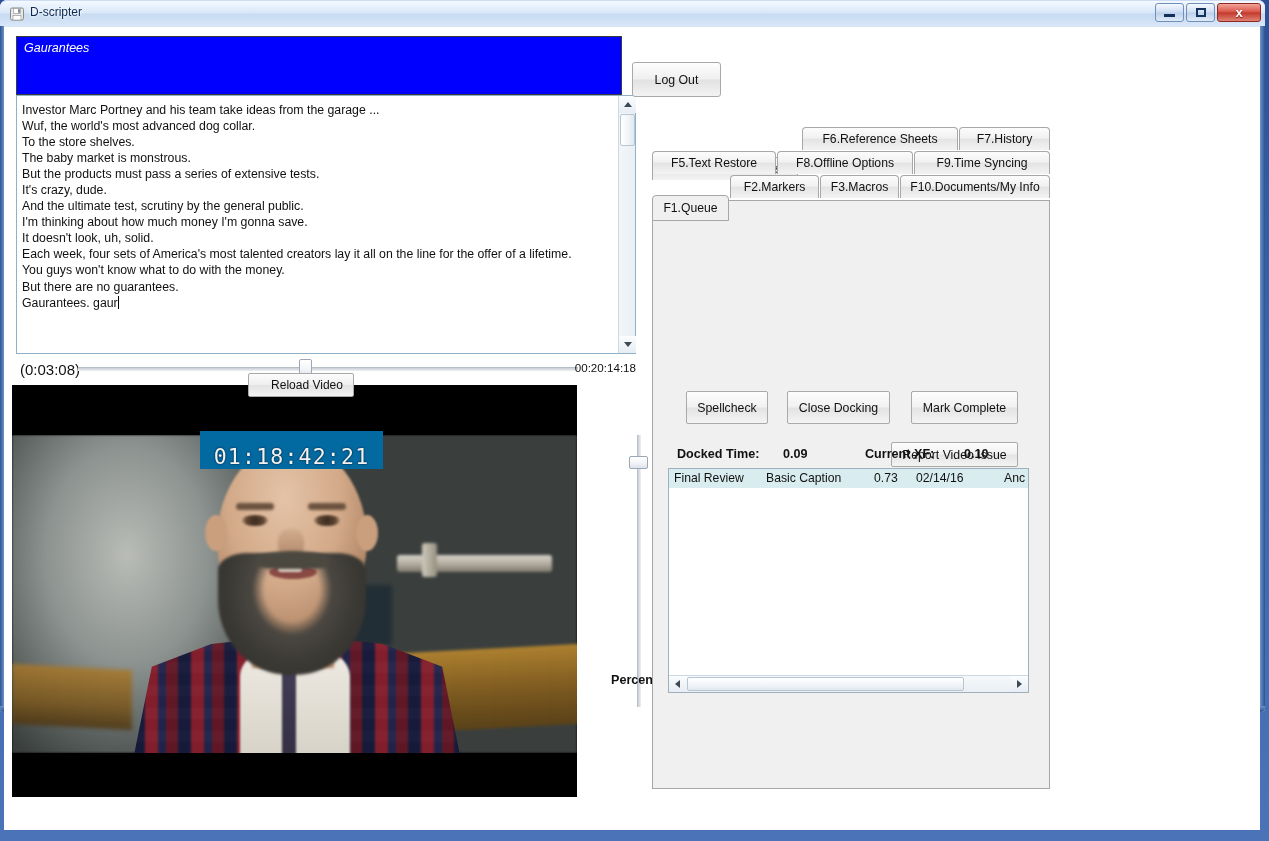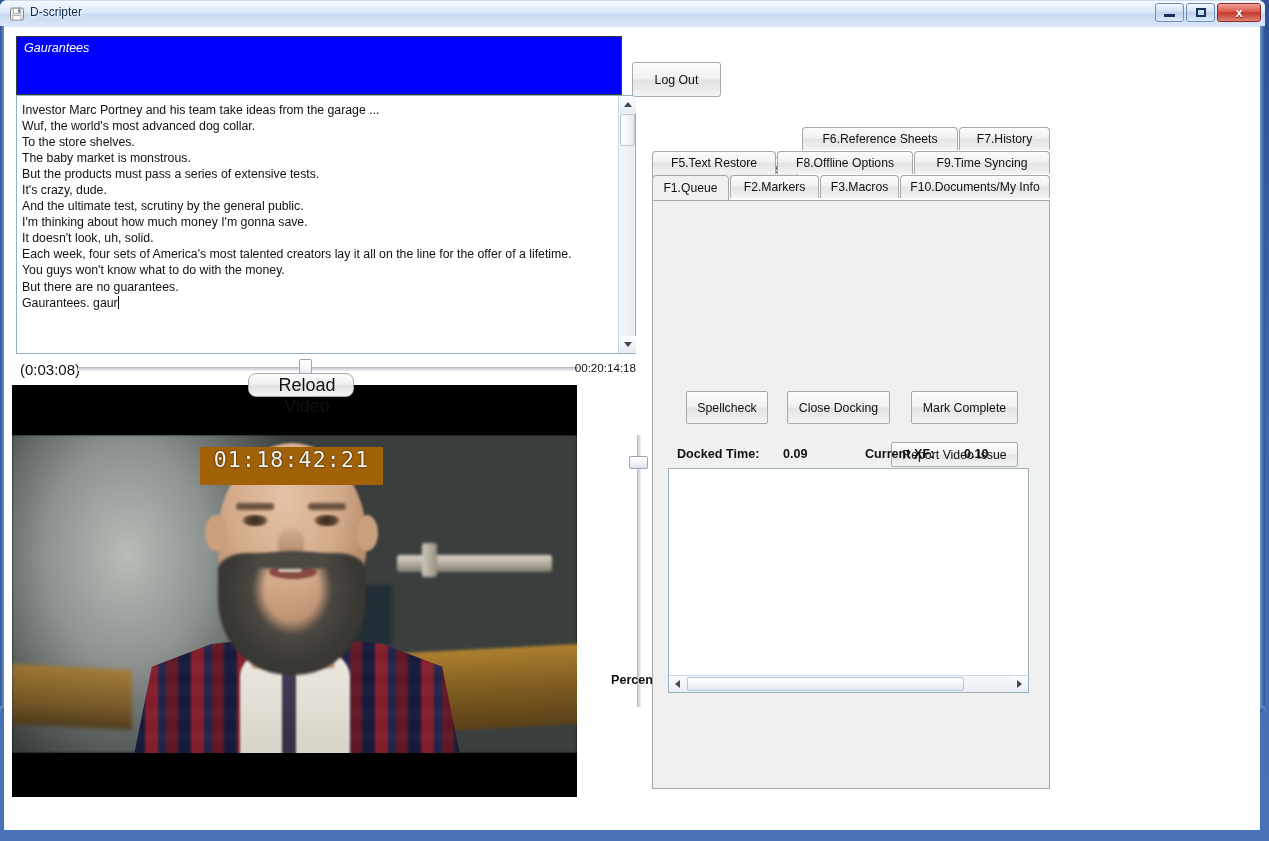--- a/index.html
+++ b/index.html
@@ -161,22 +161,22 @@
     border-top:1px solid #b6bec6;
   }
   #seek-thumb {
     position:absolute; left:283px; top:0px; width:13px; height:19px;
     background:linear-gradient(180deg,#ffffff,#f2f4f7 55%,#dde3ea);
     border:1px solid #9aa7b4; border-radius:2px; box-sizing:border-box;
   }
   #reload-video-btn {
     position:absolute; left:244px; top:346px; width:106px; height:24px;
     background:linear-gradient(180deg,#fcfcfc,#efefef 48%,#e2e2e2 52%,#f4f4f4);
-    border:1px solid #a9a9a9; border-radius:8px;
-    font-size:18px; color:#111; cursor:default; box-sizing:border-box;
+    border:1px solid #a9a9a9; border-radius:2px;
+    font-size:12px; color:#111; cursor:default; box-sizing:border-box;
     z-index:5;
     padding-left:18px;
   }
 
   
   #video-player {
     position:absolute; left:8px; top:358px; width:565px; height:412px;
     background:#000; overflow:hidden;
   }
   #video-frame {
@@ -270,23 +270,23 @@
       repeating-linear-gradient(0deg, rgba(255,255,255,.09) 0 11px, rgba(0,0,0,.18) 11px 23px),
       linear-gradient(180deg,#3a2b45,#2b2238);
     clip-path: polygon(6% 22%, 24% 4%, 38% 0%, 46% 16%, 54% 16%, 62% 0%, 76% 4%, 94% 22%, 100% 100%, 0% 100%);
     filter:blur(1px);
   }
   #shirt-placket {
     position:absolute; left:150px; top:214px; width:14px; height:108px;
     background:linear-gradient(180deg,#262041,#171329); filter:blur(1.3px); opacity:.85;
   }
   #video-tc {
-    position:absolute; left:188px; top:62px; width:183px; height:38px;
-    background:#a16207;
-    display:flex; align-items:flex-start; justify-content:center;
+    position:absolute; left:188px; top:46px; width:183px; height:38px;
+    background:#0369a1;
+    display:flex; align-items:flex-end; justify-content:center;
     z-index:4;
   }
   #video-tc-text {
     color:#f2f2f2; font-family:"DejaVu Sans Mono", monospace;
     font-size:21.5px; letter-spacing:1.2px;
     text-shadow:0 0 2px rgba(0,0,0,.9);
   }
 
   
   #vslider { position:absolute; left:625px; top:408px; width:18px; height:272px; }
@@ -509,41 +509,48 @@
         <div class="tab" style="left:310px; width:91px;">F7.History</div>
       </div>
 
       <div class="tabrow" style="top:24px; width:404px;">
         <div class="tab" style="left:3px; width:124px;">F5.Text Restore</div>
         <div class="tab" style="left:128px; width:136px;">F8.Offline Options</div>
         <div class="tab" style="left:265px; width:136px;">F9.Time Syncing</div>
       </div>
 
       <div class="tabrow" style="top:48px; width:404px; height:26px;">
-        <div class="tab active" style="left:3px; width:77px; height:26px;">F1.Queue</div>
+        <div class="tab active" style="left:3px; width:77px; height:26px;margin-top:20px;">F1.Queue</div>
         <div class="tab" style="left:81px; width:89px;">F2.Markers</div>
         <div class="tab" style="left:171px; width:79px;">F3.Macros</div>
         <div class="tab" style="left:251px; width:150px;">F10.Documents/My Info</div>
       </div>
 
       <div id="tab-content">
 
         <button class="act-btn" id="btn-spellcheck">Spellcheck</button>
         <button class="act-btn" id="btn-close-docking">Close Docking</button>
         <button class="act-btn" id="btn-mark-complete">Mark Complete</button>
         <button class="act-btn" id="btn-report-issue">Report Video Issue</button>
 
         <div id="status-row">
           <span id="docked-time-label">Docked Time:</span>
           <span id="docked-time-value">0.09</span>
           <span id="current-xf-label">Current XF:</span>
           <span id="current-xf-value">0.10</span>
         </div>
 
         <div id="queue-list">
+          <div id="queue-row">
+            <span class="qcell" id="q-c0">Final Review</span>
+            <span class="qcell" id="q-c1">Basic Caption</span>
+            <span class="qcell" id="q-c2">0.73</span>
+            <span class="qcell" id="q-c3">02/14/16</span>
+            <span class="qcell" id="q-c4">Anc</span>
+          </div>
           <div id="queue-hsb">
             <div class="hsb-arrow left">
               <div class="tri-left"></div>
             </div>
             <div id="queue-hthumb"></div>
             <div class="hsb-arrow right">
               <div class="tri-right"></div>
             </div>
           </div>
         </div>

